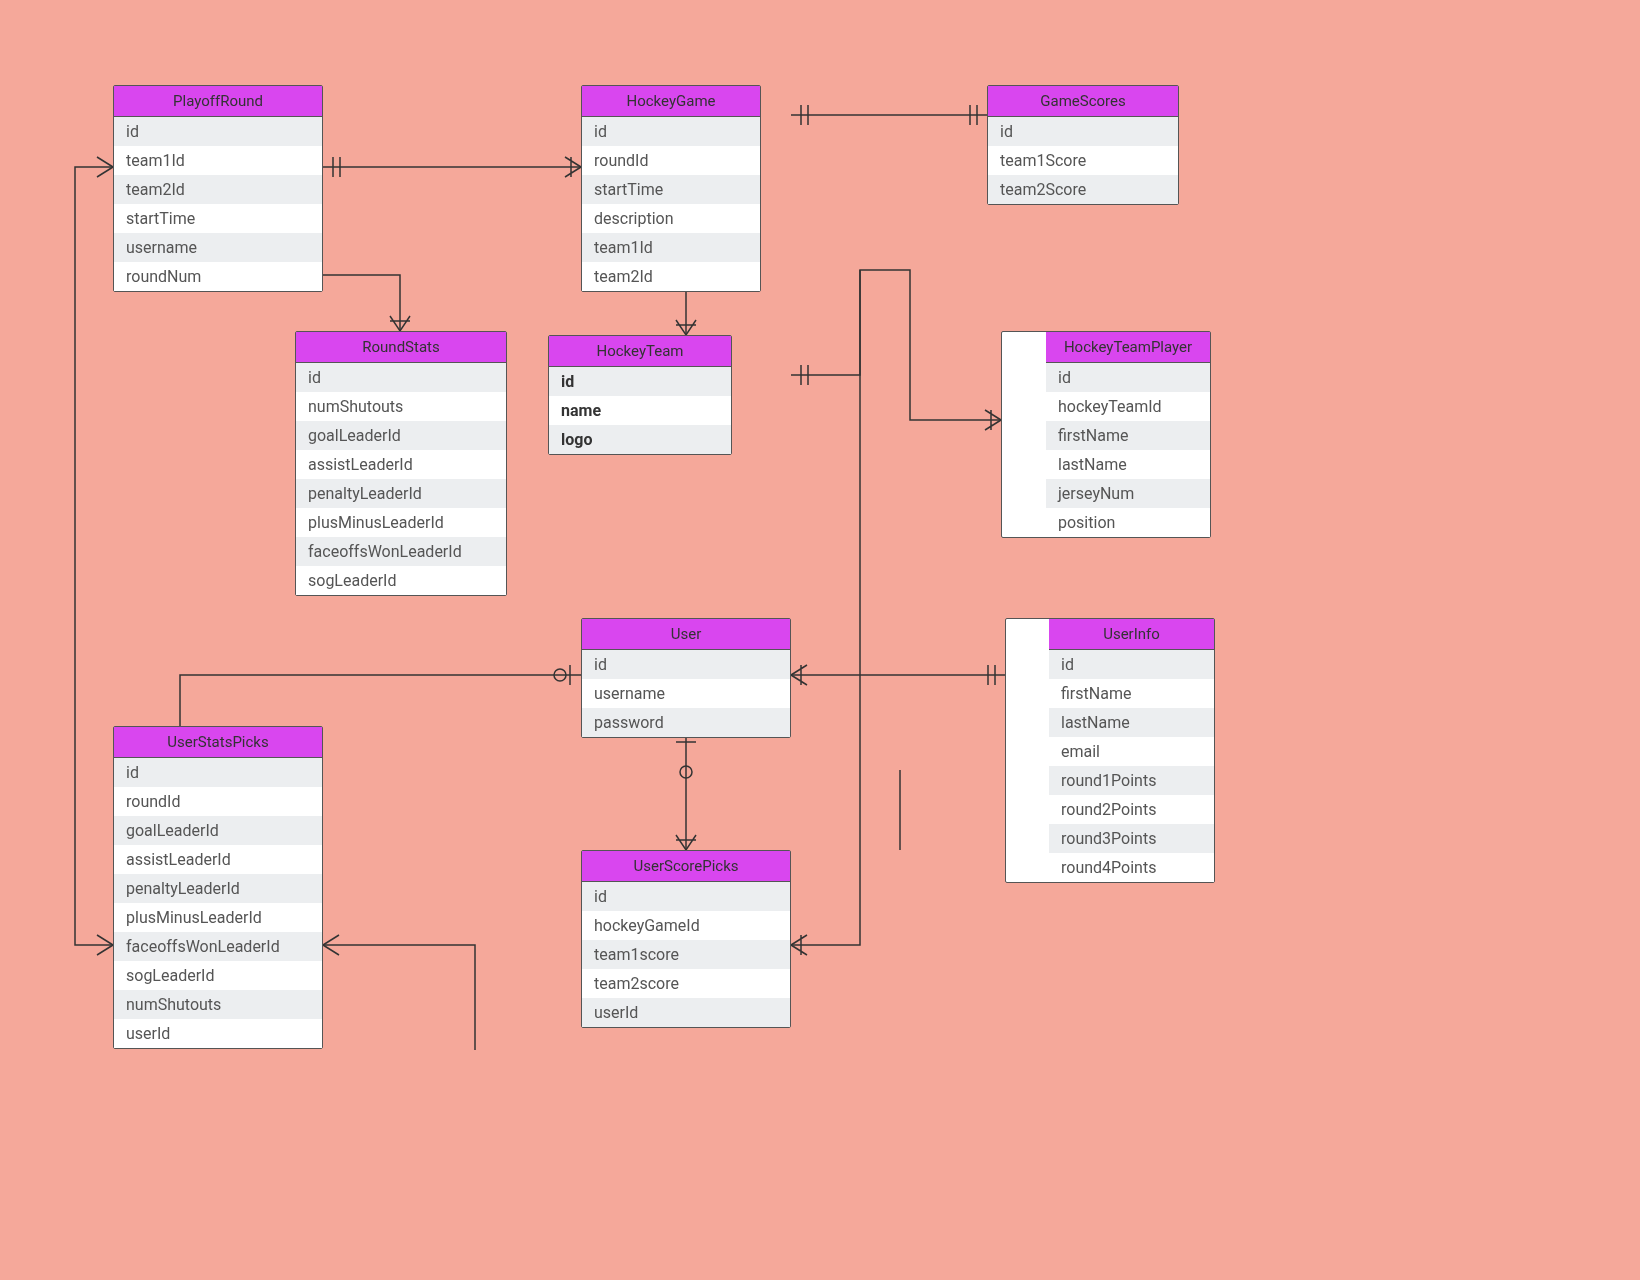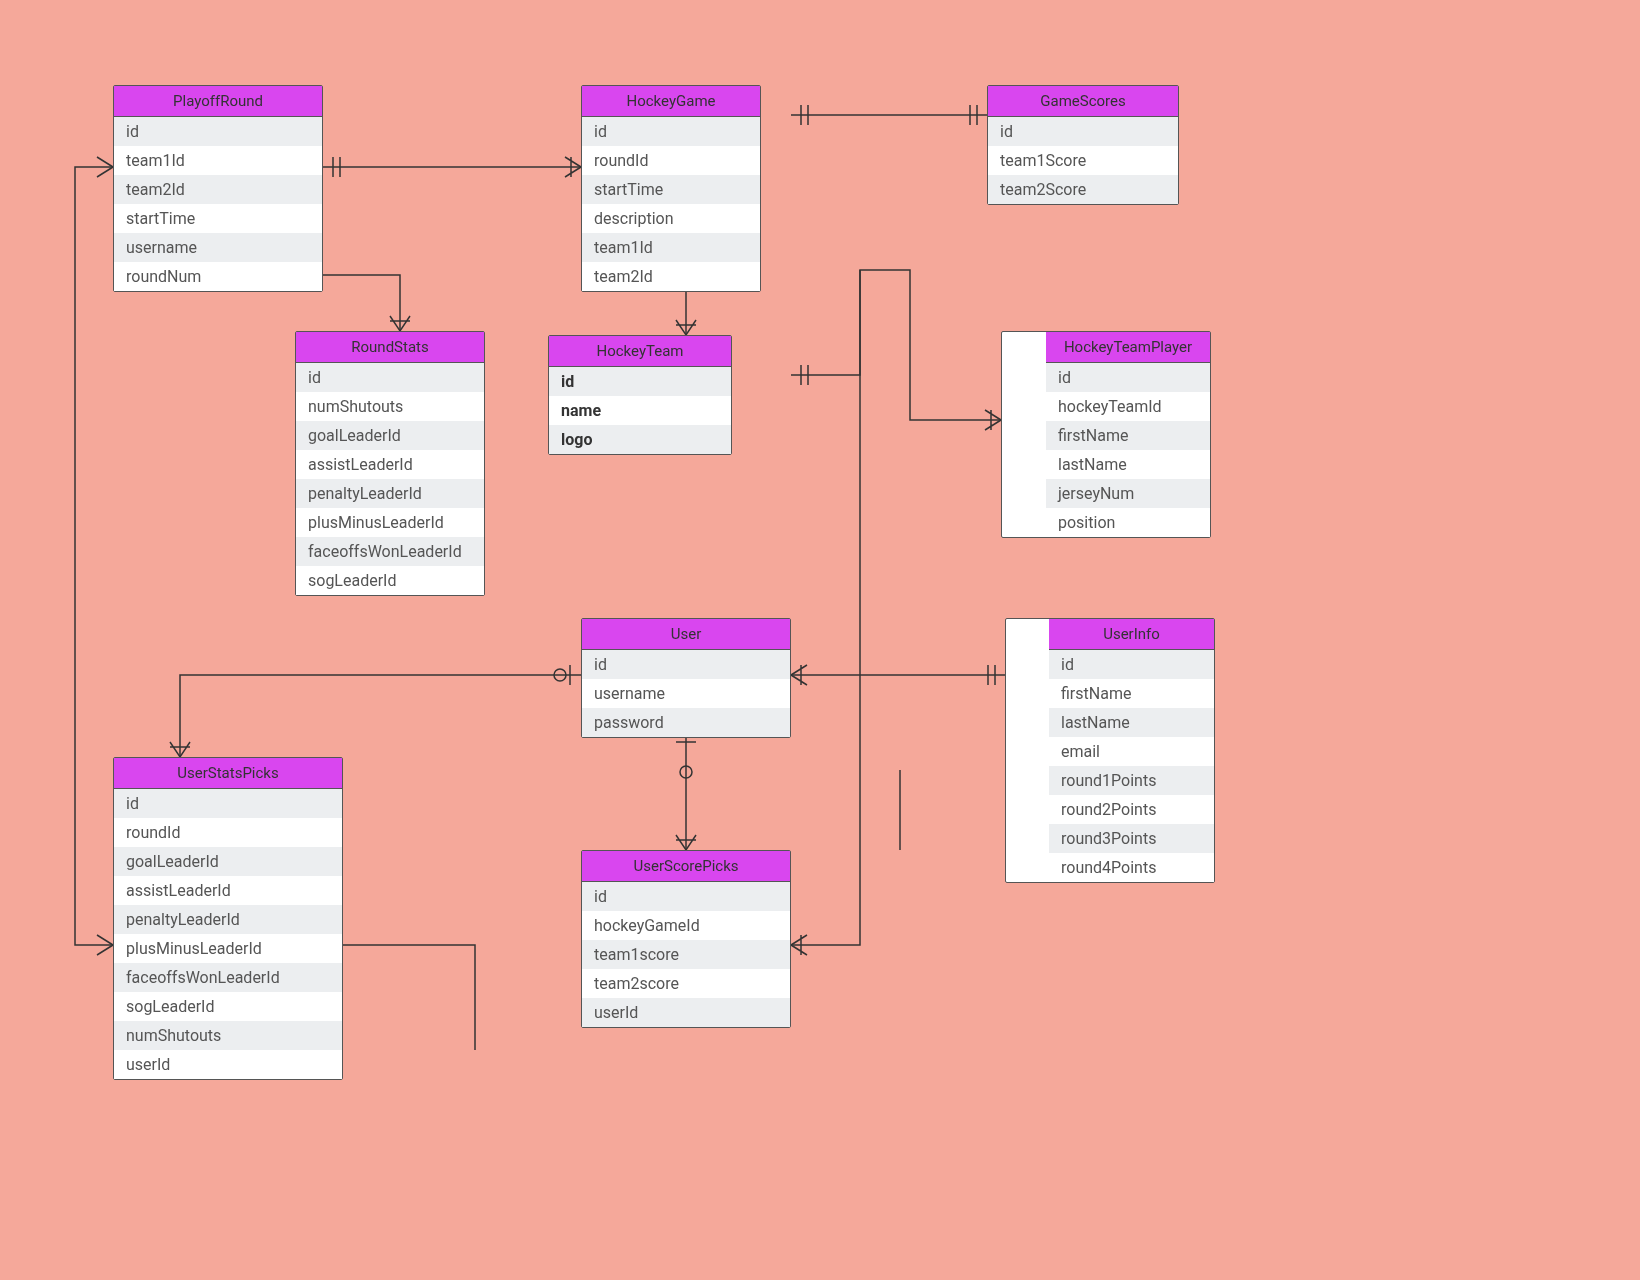--- a/index.html
+++ b/index.html
@@ -122,21 +122,21 @@
 
 <div class="entity" style="left:987px; top:85px; width:192px;">
   <div class="entity-header">GameScores</div>
   <div class="entity-body">
     <div class="entity-row">id</div>
     <div class="entity-row">team1Score</div>
     <div class="entity-row">team2Score</div>
   </div>
 </div>
 
-<div class="entity" style="left:295px; top:331px; width:190px;">
+<div class="entity" style="left:295px; top:331px; width:212px;">
   <div class="entity-header">RoundStats</div>
   <div class="entity-body">
     <div class="entity-row">id</div>
     <div class="entity-row">numShutouts</div>
     <div class="entity-row">goalLeaderId</div>
     <div class="entity-row">assistLeaderId</div>
     <div class="entity-row">penaltyLeaderId</div>
     <div class="entity-row">plusMinusLeaderId</div>
     <div class="entity-row">faceoffsWonLeaderId</div>
     <div class="entity-row">sogLeaderId</div>
@@ -180,21 +180,21 @@
     <div class="entity-row">firstName</div>
     <div class="entity-row">lastName</div>
     <div class="entity-row">email</div>
     <div class="entity-row">round1Points</div>
     <div class="entity-row">round2Points</div>
     <div class="entity-row">round3Points</div>
     <div class="entity-row">round4Points</div>
   </div>
 </div>
 
-<div class="entity" style="left:113px; top:757px; width:230px;">
+<div class="entity" style="left:113px; top:726px; width:210px;">
   <div class="entity-header">UserStatsPicks</div>
   <div class="entity-body">
     <div class="entity-row">id</div>
     <div class="entity-row">roundId</div>
     <div class="entity-row">goalLeaderId</div>
     <div class="entity-row">assistLeaderId</div>
     <div class="entity-row">penaltyLeaderId</div>
     <div class="entity-row">plusMinusLeaderId</div>
     <div class="entity-row">faceoffsWonLeaderId</div>
     <div class="entity-row">sogLeaderId</div>

